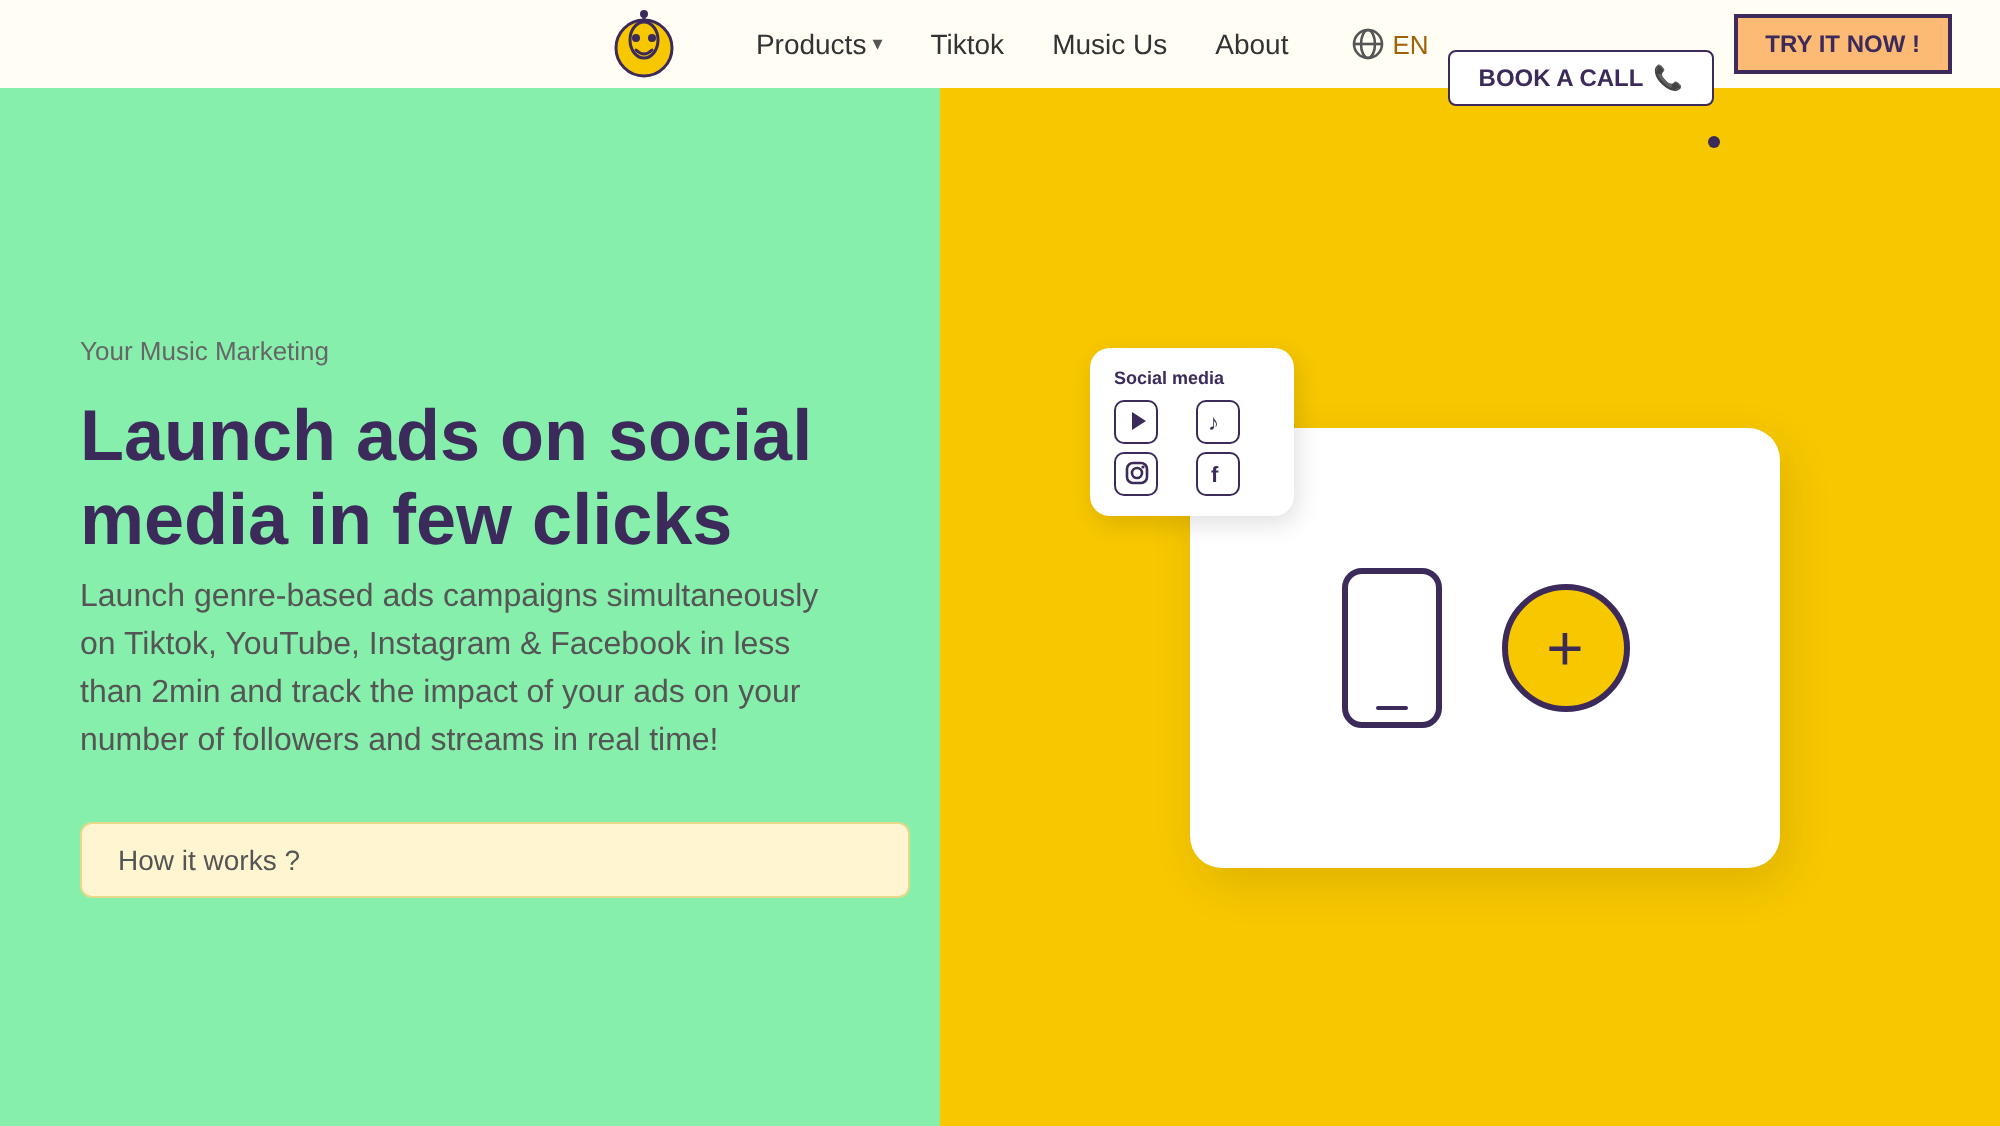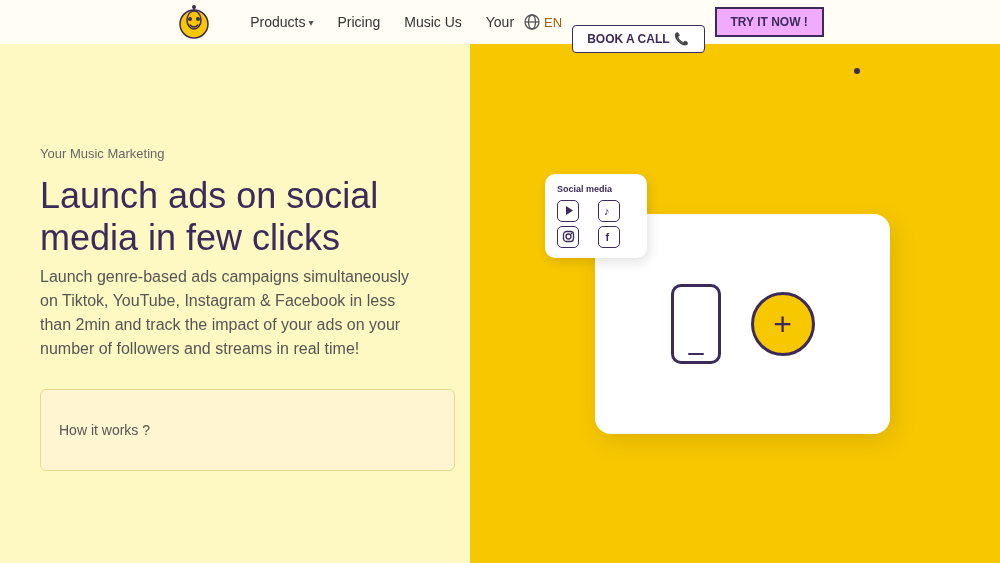--- a/index.html
+++ b/index.html
@@ -2,27 +2,28 @@
 <html><head>
   <meta charset="utf-8">
   <style>
     * { margin: 0; padding: 0; box-sizing: border-box; }
     body { font-family: 'Arial', sans-serif; width: 1000px; height: 563px; overflow: hidden; background: #fffdf4; }
 
     
     .navbar {
       display: flex;
       align-items: center;
-      justify-content: center;
+      justify-content: flex-end;
       padding: 8px 24px;
       background: #fffdf4;
       height: 44px;
       border-bottom: none;
       position: relative;
       z-index: 10;
+      gap: 22px;
     }
     .navbar-left {
       display: flex;
       align-items: center;
       gap: 8px;
     }
     .logo-container {
       display: flex;
       align-items: center;
       gap: 6px;
@@ -72,54 +73,54 @@
       border-radius: 4px;
       font-size: 12px;
       font-weight: 600;
       cursor: pointer;
       display: flex;
       align-items: center;
       gap: 5px;
       margin-top: 34px;
     }
     .try-btn {
-      background: #f0abfc;
+      background: #fdba74;
       border: 2px solid #3b2a5a;
       color: #3b2a5a;
       padding: 6px 14px;
       border-radius: 0;
       font-size: 12px;
       font-weight: 700;
       cursor: pointer;
     }
 
     
     .main-layout {
       display: flex;
       height: calc(563px - 44px);
     }
 
     
     .left-panel {
       width: 470px;
-      background: #fef9c3;
+      background: #86efac;
       padding: 50px 40px 40px 40px;
       display: flex;
       flex-direction: column;
       justify-content: center;
     }
     .tagline {
       font-size: 13px;
       color: #666;
       margin-bottom: 14px;
       font-weight: 400;
     }
     .headline {
       font-size: 36px;
-      font-weight: 400;
+      font-weight: 700;
       color: #3b2a5a;
       line-height: 1.15;
       margin-bottom: 7px;
     }
     .subtext {
       font-size: 16px;
       color: #555;
       line-height: 1.5;
       margin-bottom: 28px;
       max-width: 420px;
@@ -130,21 +131,21 @@
       background: #fff5d0;
       border: 1.5px solid #e8d98a;
       border-radius: 6px;
       overflow: hidden;
       width: 415px;
     }
     .how-it-works {
       flex: 1;
       font-size: 14px;
       color: #555;
-      padding: 32px 18px;
+      padding: 10px 18px;
       cursor: pointer;
     }
     .watch-video-btn {
       background: #fff;
       border: none;
       border-left: 2px solid #3b2a5a;
       color: #3b2a5a;
       font-size: 11px;
       font-weight: 700;
       padding: 14px 16px;
@@ -276,27 +277,27 @@
         <line x1="18" y1="7" x2="18" y2="4" stroke="#3b2a5a" stroke-width="1.5"></line>
         <circle cx="18" cy="3" r="2" fill="#3b2a5a"></circle>
       </svg>
     </div>
     <div class="nav-links">
       <a class="nav-link">
         <span>Products</span>
         <span class="chevron">▾</span>
       </a>
       <a class="nav-link">
-        <span>Pricing</span>
+        <span>Tiktok</span>
       </a>
       <a class="nav-link">
         <span>Music Us</span>
       </a>
       <a class="nav-link">
-        <span>Your</span>
+        <span>About</span>
       </a>
     </div>
   </div>
   <div class="navbar-right">
     <div class="lang-btn">
       <svg width="16" height="16" viewBox="0 0 16 16">
         <circle cx="8" cy="8" r="7" fill="none" stroke="#555" stroke-width="1.3"></circle>
         <ellipse cx="8" cy="8" rx="3.5" ry="7" fill="none" stroke="#555" stroke-width="1.3"></ellipse>
         <line x1="1" y1="8" x2="15" y2="8" stroke="#555" stroke-width="1.3"></line>
       </svg>

